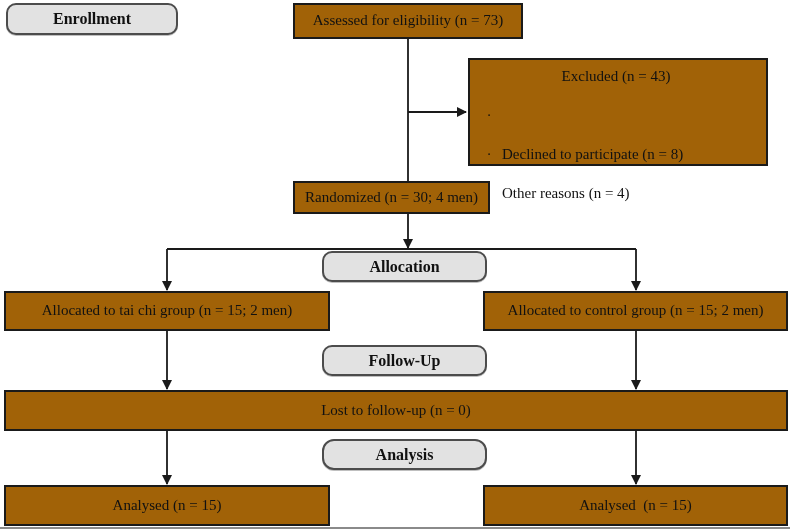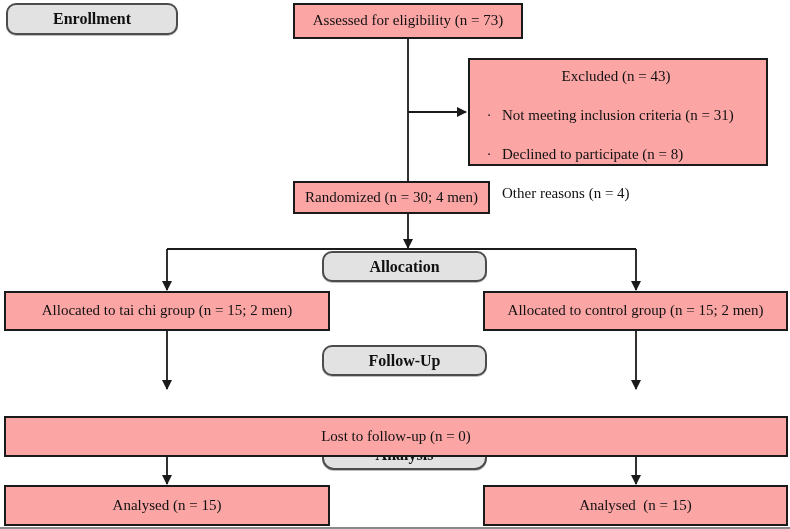--- a/index.html
+++ b/index.html
@@ -10,21 +10,21 @@
     font-family:"Liberation Serif","DejaVu Serif",serif;
     color:#111;
     overflow:hidden;
     border-bottom:2px solid #8a8a8a;
     box-sizing:border-box;
   }
   .connectors{position:absolute;left:0;top:0;width:790px;height:529px;}
   .box{
     position:absolute;
     box-sizing:border-box;
-    background:#fca5a5;
+    background:#a16207;
     border:2px solid #1a1a1a;
     display:flex;align-items:center;justify-content:center;
     font-size:15px;line-height:1.15;text-align:center;
   }
   .stage{
     position:absolute;
     box-sizing:border-box;
     background:#e2e2e2;
     border:2px solid #4c4c4c;
     border-radius:10px;
@@ -72,37 +72,36 @@
   <div class="stage" style="left:6px;top:3px;width:172px;height:32px;">Enrollment</div>
   <div class="stage" style="left:322px;top:345px;width:165px;height:31px;">Follow-Up</div>
   <div class="stage" style="left:322px;top:439px;width:165px;height:31px;border-radius:12px;">Analysis</div>
 
   <div class="box" style="left:293px;top:3px;width:230px;height:36px;">Assessed for eligibility (n = 73)</div>
 
   <div class="box excluded" style="left:468px;top:58px;width:300px;height:108px;">
     <div class="excluded-title">Excluded (n = 43)</div>
     <div class="excluded-item">
       <span class="bullet">·</span>
-      <span>Not meeting inclusion criteria (n = 31)</span>
     </div>
     <div class="excluded-item">
       <span class="bullet">·</span>
       <span>Declined to participate (n = 8)</span>
     </div>
     <div class="excluded-item">
       <span class="bullet">·</span>
       <span>Other reasons (n = 4)</span>
     </div>
   </div>
 
   <div class="box" style="left:293px;top:181px;width:197px;height:33px;">Randomized (n = 30; 4 men)</div>
 
   <div class="box" style="left:4px;top:291px;width:326px;height:40px;">Allocated to tai chi group (n = 15; 2 men)</div>
 
   <div class="box" style="left:483px;top:291px;width:305px;height:40px;">Allocated to control group (n = 15; 2 men)</div>
 
-  <div class="box" style="left:4px;top:390px;width:784px;height:41px;margin-top:26px;">Lost to follow-up (n = 0)</div>
+  <div class="box" style="left:4px;top:390px;width:784px;height:41px;">Lost to follow-up (n = 0)</div>
 
   <div class="box" style="left:4px;top:485px;width:326px;height:41px;">Analysed (n = 15)</div>
 
   <div class="box pre" style="left:483px;top:485px;width:305px;height:41px;">Analysed  (n = 15)</div>
 
 </div>
 
 </body></html>

